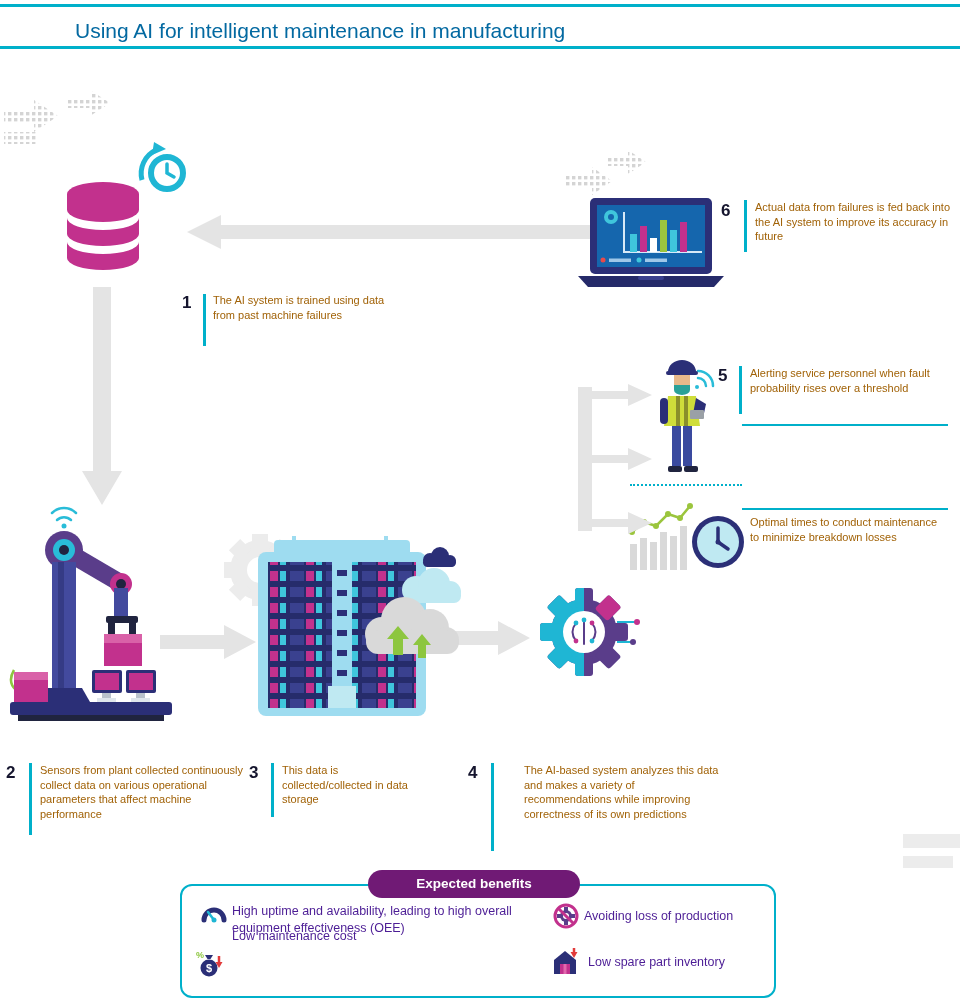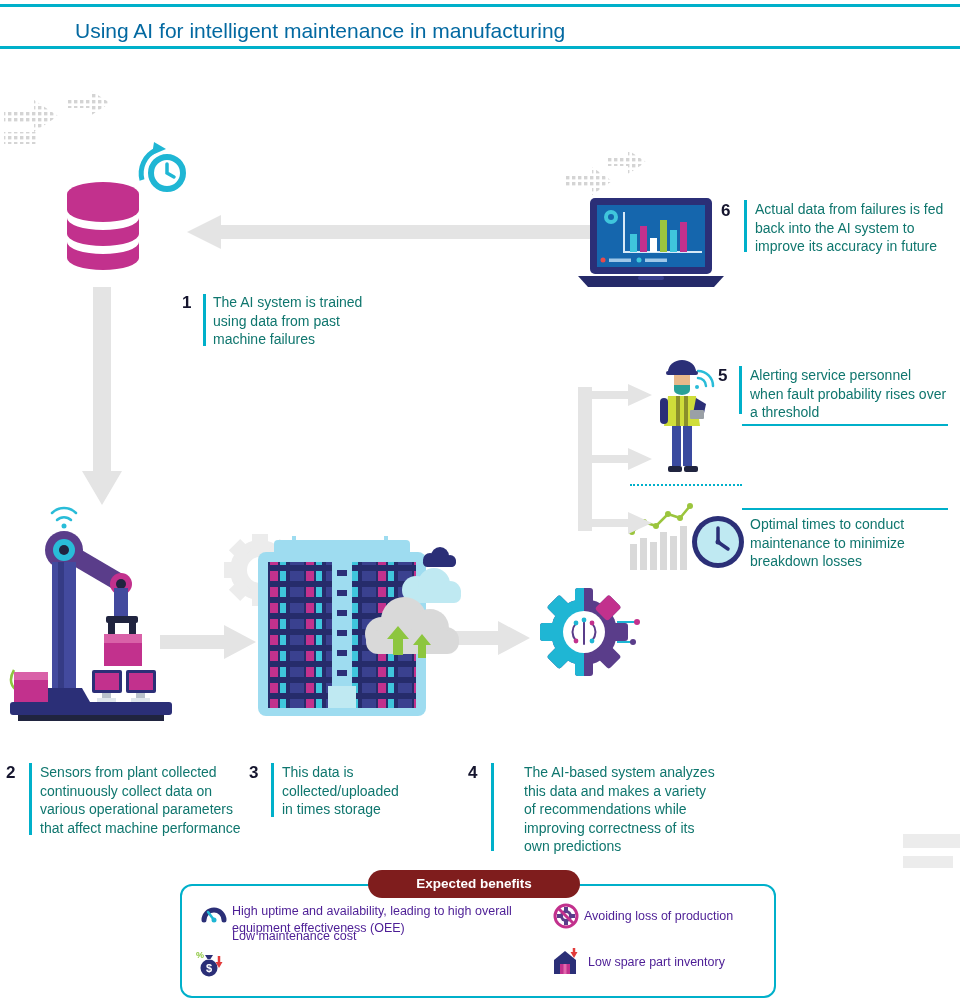--- a/index.html
+++ b/index.html
@@ -3,27 +3,27 @@
 <meta charset="utf-8">
 <style>
   *{margin:0;padding:0;box-sizing:border-box}
   body{font-family:"Liberation Sans",sans-serif;background:#fff}
   #page{position:relative;width:960px;height:1001px;background:#fff;overflow:hidden;color:#1c1c30}
   .abs{position:absolute}
   .rule{position:absolute;left:0;width:960px;height:3px;background:#00b0ca}
   .title{position:absolute;font-size:21px;font-weight:400;color:#0369a1}
   .stepnum{position:absolute;font-size:17px;font-weight:700;color:#15152e}
   .vline{position:absolute;width:3px;background:#00b0ca}
-  .steptext{position:absolute;font-size:14px;line-height:1.33;color:#0f766e}
+  .steptext{position:absolute;font-size:11px;line-height:1.33;color:#a16207}
   .steptext .bold{font-weight:400}
   .sep{position:absolute;height:2px;background:#00b0ca}
   .dotline{position:absolute;border-top:2px dotted #00b0ca;height:0}
   .debar{position:absolute;background:#ececec}
   .benefits-box{position:absolute;border:2px solid #00b0ca;border-radius:12px;background:#fff}
-  .badge{position:absolute;background:#7f1d1d;color:#fff;font-weight:700;font-size:13.5px;text-align:center;line-height:28px;border-radius:15px}
+  .badge{position:absolute;background:#701a75;color:#fff;font-weight:700;font-size:13.5px;text-align:center;line-height:28px;border-radius:15px}
   .btext{position:absolute;font-size:12.5px;line-height:1.32;color:#4c1d95}
   svg{display:block}
 </style>
 </head>
 <body>
 
 <div id="page">
 
   <svg width="0" height="0" style="position:absolute">
     <defs>
@@ -316,21 +316,21 @@
     <circle cx="109" cy="46" r="3" fill="#c2318d"></circle>
       <circle cx="105" cy="66" r="3" fill="#5a3d8a"></circle>
   </svg>
 
   <div class="stepnum" style="left:6px;top:763px">2</div>
   <div class="vline" style="left:29px;top:763px;height:72px"></div>
   <div class="steptext" style="left:40px;top:763px;width:210px">Sensors from plant collected continuously collect data on various operational parameters that affect machine performance</div>
 
   <div class="stepnum" style="left:249px;top:763px">3</div>
   <div class="vline" style="left:271px;top:763px;height:54px"></div>
-  <div class="steptext" style="left:282px;top:763px;width:130px">This data is collected/uploaded in times storage</div>
+  <div class="steptext" style="left:282px;top:763px;width:130px">This data is collected/collected in data storage</div>
 
   <div class="stepnum" style="left:468px;top:763px">4</div>
   <div class="vline" style="left:491px;top:763px;height:88px"></div>
   <div class="steptext" style="left:524px;top:763px;width:196px">The AI-based system analyzes this data and makes a variety of recommendations while improving correctness of its own predictions</div>
 
   <div class="debar" style="left:903px;top:834px;width:57px;height:14px"></div>
   <div class="debar" style="left:903px;top:856px;width:50px;height:12px"></div>
 
   <div class="benefits-box" style="left:180px;top:884px;width:596px;height:114px"></div>
   <div class="badge" style="left:368px;top:870px;width:212px;height:28px">Expected benefits</div>

